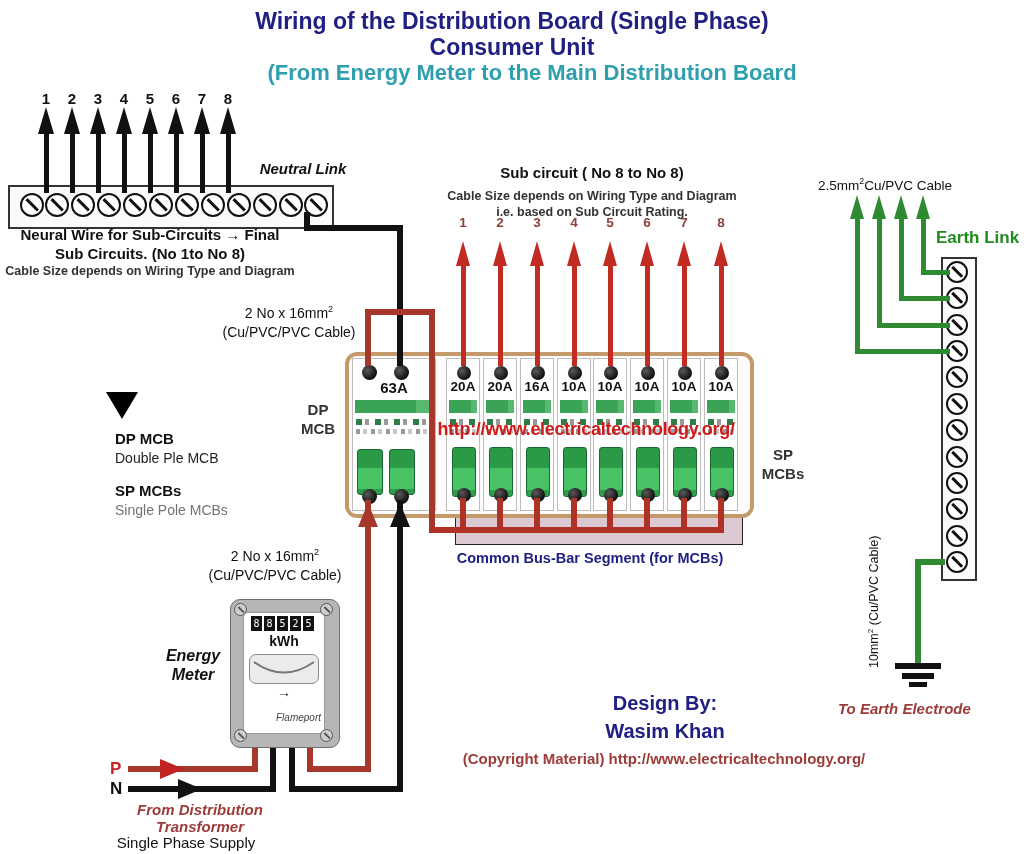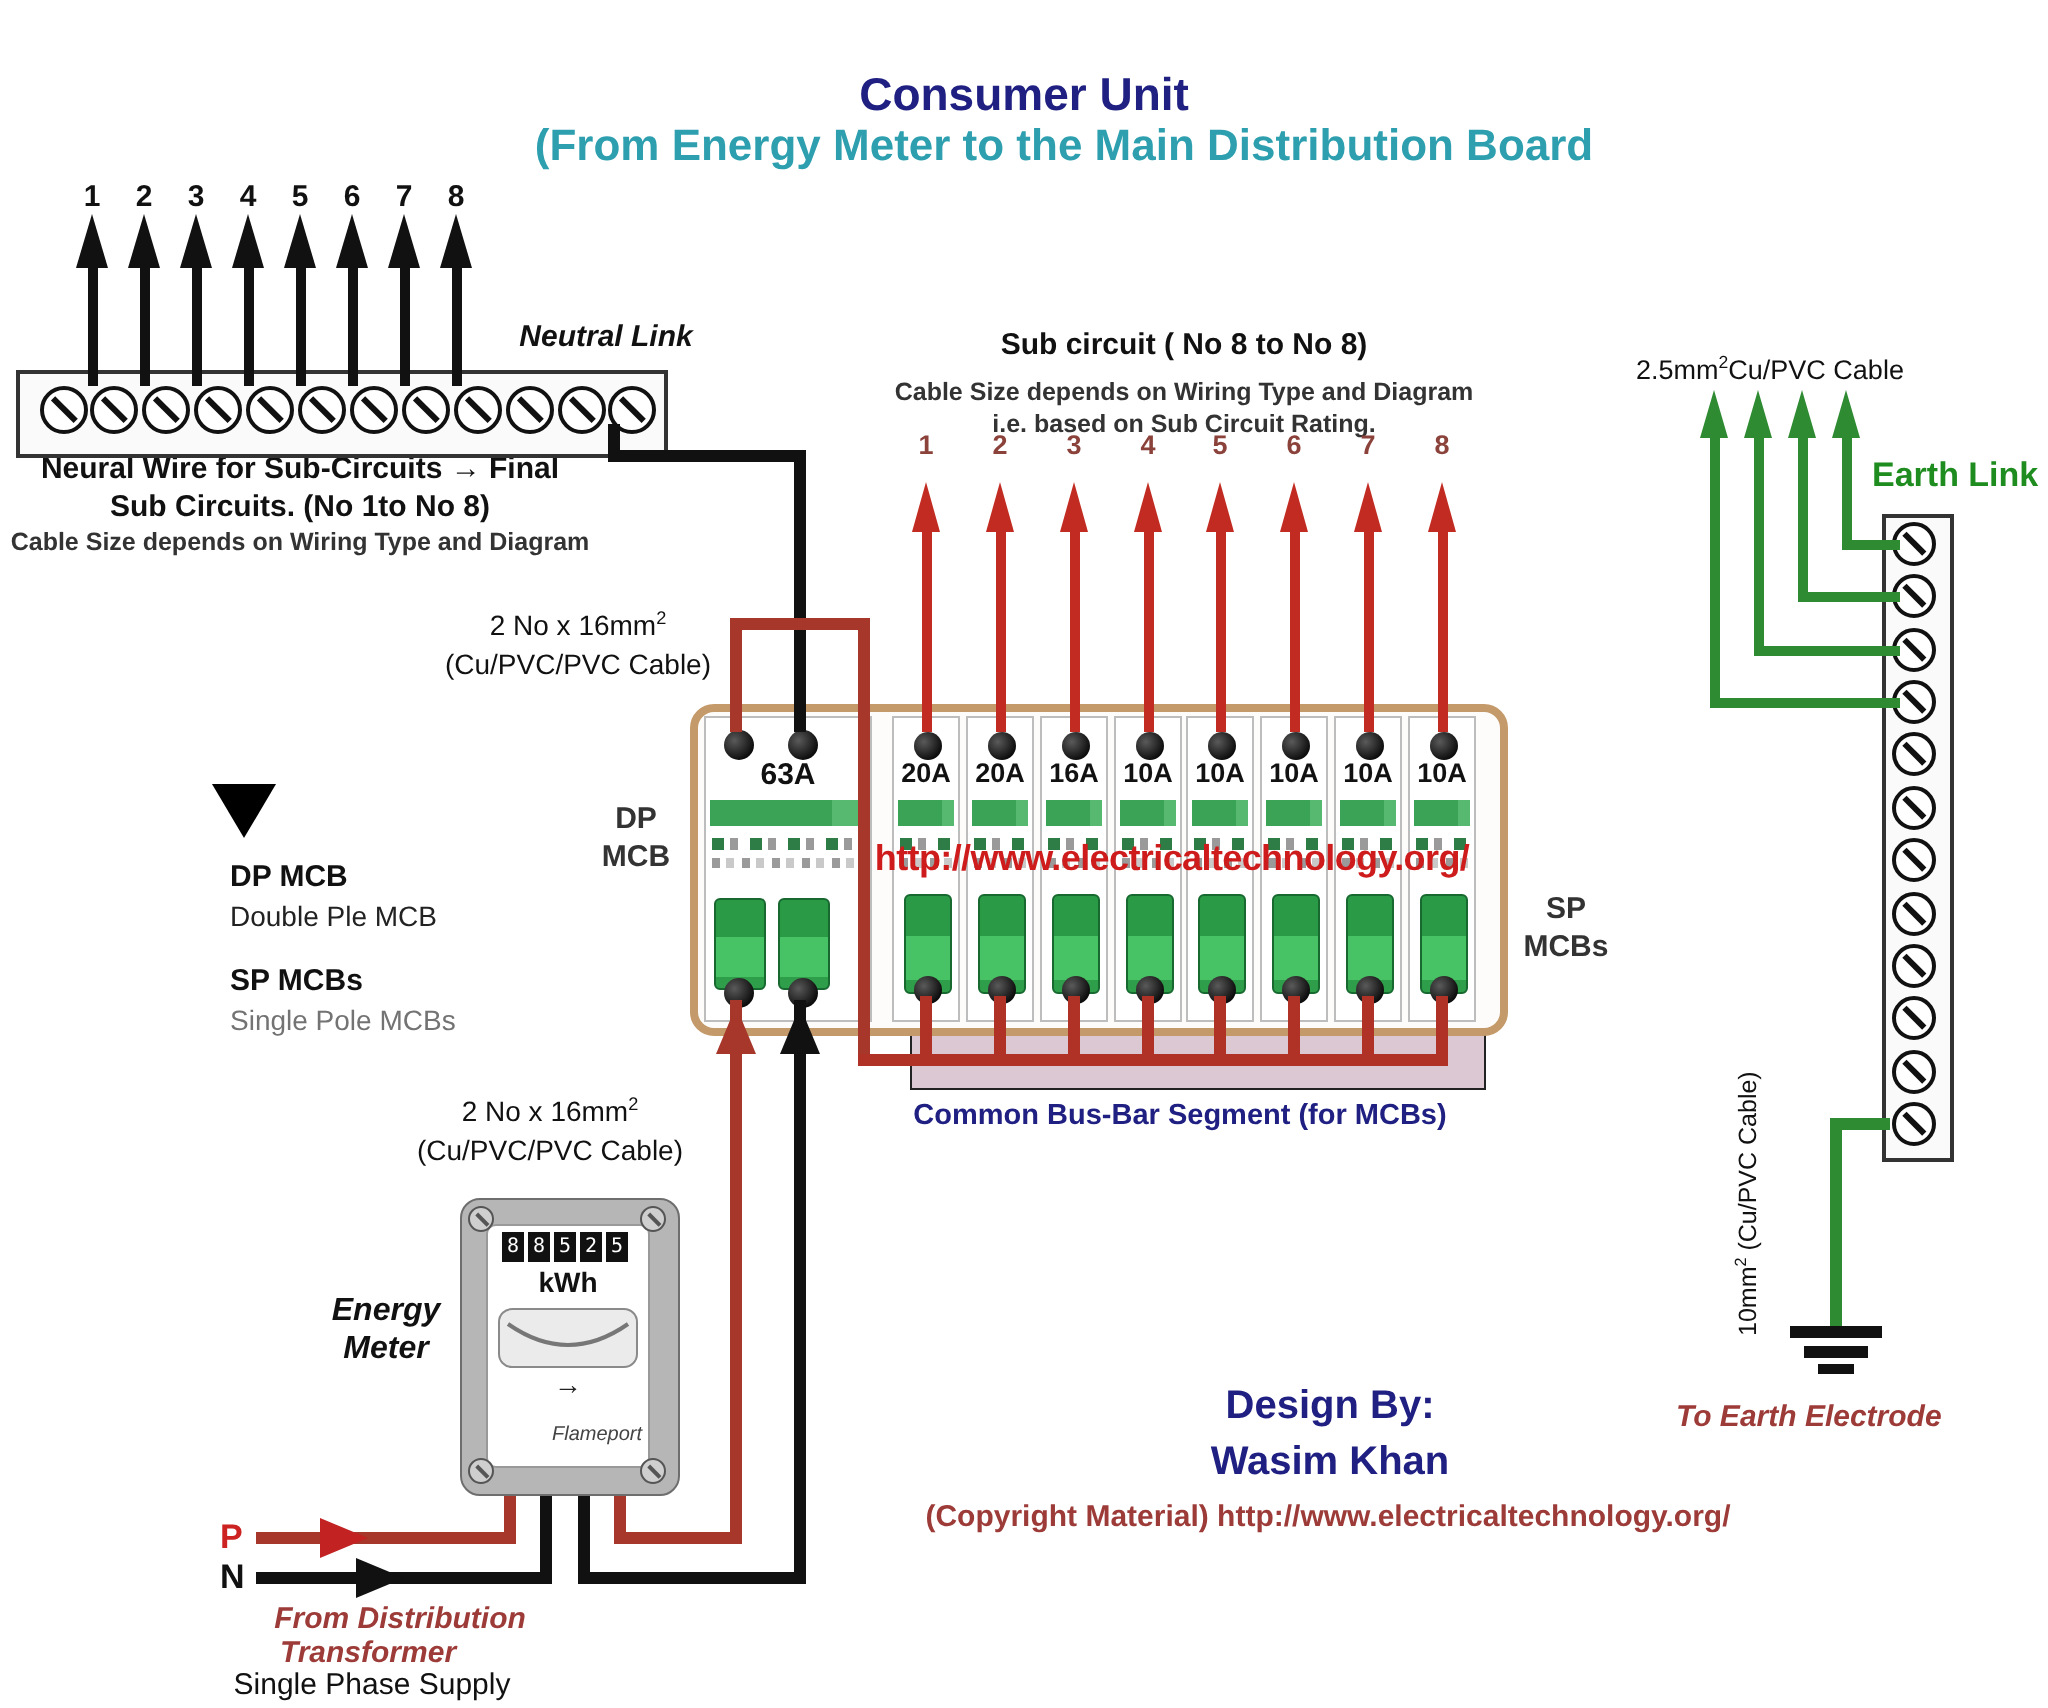--- a/index.html
+++ b/index.html
@@ -65,20 +65,21 @@
   .smalltxt{font-size:12.5px;font-weight:bold;color:#333;}
   .cap{font-size:15px;font-weight:bold;color:#111;}
   .tri-legend{width:0;height:0;border-left:16px solid transparent;border-right:16px solid transparent;border-top:27px solid #000;z-index:40;}
   .rot{transform-origin:0 0;transform:rotate(-90deg);white-space:nowrap;font-size:12.5px;color:#111;z-index:50;}
 </style>
 </head>
 <body>
 
 <div id="canvas">
 
+  <div class="abs title1">Wiring of the Distribution Board (Single Phase)</div>
   <div class="abs title1 title2">Consumer Unit</div>
   <div class="abs title3">(From Energy Meter to the Main Distribution Board</div>
 
   <div class="abs strip" id="neutral-strip" style="left:8px;top:185px;width:322px;height:40px;">
       <div class="term" style="left: 9.5px; top: 5.5px;"></div>
       <div class="term" style="left: 35.4px; top: 5.5px;"></div>
       <div class="term" style="left: 61.3px; top: 5.5px;"></div>
       <div class="term" style="left: 87.2px; top: 5.5px;"></div>
       <div class="term" style="left: 113.1px; top: 5.5px;"></div>
       <div class="term" style="left: 139px; top: 5.5px;"></div>
@@ -181,21 +182,21 @@
   <div class="abs b" style="left:110px;top:759px;font-size:17px;color:#cc2222;z-index:50;">P</div>
   <div class="abs b" style="left:110px;top:779px;font-size:17px;color:#111;z-index:50;">N</div>
   <div class="abs wire wr" style="left:128px;top:766px;width:130px;height:6px;"></div>
   <div class="abs wire wk" style="left:128px;top:786px;width:148px;height:6px;"></div>
   <div class="tri-right tr-r" style="left:160px;top:759px;"></div>
   <div class="tri-right tr-k" style="left:178px;top:779px;"></div>
   <div class="abs wire wr lowz" style="left:252px;top:740px;width:6px;height:32px;"></div>
   <div class="abs wire wk lowz" style="left:270px;top:740px;width:6px;height:52px;"></div>
 
   <div class="abs b i ctr" style="left:100px;top:801px;width:200px;font-size:15px;color:var(--maroon);z-index:50;">From Distribution</div>
-  <div class="abs b i ctr" style="left:84px;top:818px;width:200px;font-size:15px;color:var(--maroon);z-index:50;">Transformer</div>
+  <div class="abs b i ctr" style="left:100px;top:818px;width:200px;font-size:15px;color:var(--maroon);z-index:50;">Transformer</div>
   <div class="abs ctr" style="left:86px;top:834px;width:200px;font-size:15px;color:#111;z-index:50;">Single Phase Supply</div>
 
   <div class="abs meter"></div>
   <div class="mscrew" style="left:234px;top:603px;"></div>
   <div class="mscrew" style="left:320px;top:603px;"></div>
   <div class="mscrew" style="left:234px;top:729px;"></div>
   <div class="mscrew" style="left:320px;top:729px;"></div>
   <div class="abs mface"></div>
   <div class="abs digits" id="meter-digits">
       <div class="digit">8</div>

